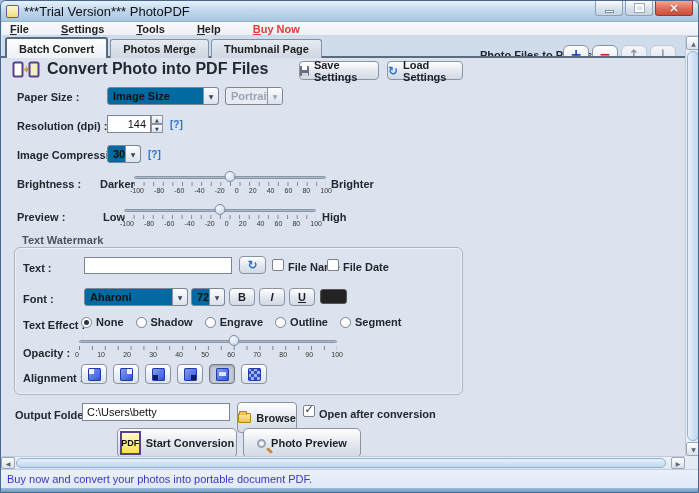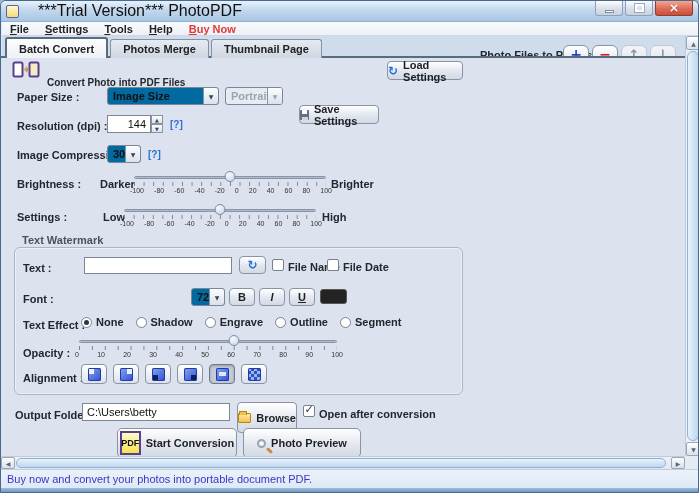--- a/index.html
+++ b/index.html
@@ -7,32 +7,32 @@
   .window{position:relative;width:699px;height:493px;margin:0 auto;
     font-family:"Liberation Sans",sans-serif;font-size:11px;color:#1a1a1a;
     background:#cfdcec;border:1px solid #48688e;border-radius:6px 6px 0 0;overflow:hidden;
     box-shadow:inset 1px 0 0 #dce9f6, inset -1px 0 0 #dce9f6;}
   
   .titlebar{position:absolute;left:0;top:0;width:100%;height:21px;
     background:linear-gradient(#e7f1fb,#c2d8ee 45%,#a8c6e2);
     display:flex;align-items:center;padding:0 5px;gap:5px;border-bottom:1px solid #93b3d2;}
   .appicon{width:13px;height:13px;border:1px solid #6a5a9e;border-radius:2px;
     background:linear-gradient(#fff9cf,#f1dd7a);flex:0 0 auto;}
-  .wtitle{font-size:16px;color:#111;white-space:nowrap;margin-left:14px;}
+  .wtitle{font-size:13px;color:#111;white-space:nowrap;}
   .winbtns{margin-left:auto;display:flex;gap:2px;align-self:flex-start;}
   .wbtn{width:28px;height:15px;border:1px solid #8fa0b4;border-top:none;border-radius:0 0 3px 3px;
     background:linear-gradient(#fdfdfe,#dbe3ec 50%,#c8d3e0);display:flex;align-items:center;justify-content:center;cursor:pointer;}
   .wbtn.close{width:38px;background:linear-gradient(#f2a795,#dd6a55 55%,#c94f3b);border-color:#99392b;}
   .gmin{width:9px;height:3px;background:#fff;border:1px solid #7d8da0;margin-top:6px;}
   .gmax{width:9px;height:8px;border:2px solid #fff;outline:1px solid #9aa9bb;background:transparent;}
   .gclose{color:#fff;font-weight:bold;font-size:12px;line-height:11px;text-shadow:0 1px 1px rgba(0,0,0,.35);font-family:"DejaVu Sans",sans-serif;}
   
   .menubar{position:absolute;left:1px;top:21px;width:697px;height:14px;
     background:linear-gradient(#f8fafc,#edf1f7);border-bottom:1px solid #cdd6e2;
-    display:flex;align-items:center;padding:0 8px;gap:16px;}
+    display:flex;align-items:center;padding:0 8px;gap:32px;}
   .mitem{font-weight:bold;color:#222;cursor:pointer;}
   .mitem.buynow{color:#e23b36;}
   
   .tabstrip{position:absolute;left:4px;top:36px;display:flex;align-items:flex-end;gap:2px;z-index:2;}
   .tab{height:19px;padding:0 12px;display:flex;align-items:center;font-weight:bold;color:#222;
     border:1px solid #8391a2;border-bottom:none;border-radius:3px 3px 0 0;
     background:linear-gradient(#e6ebf2,#cfd7e2);cursor:pointer;}
   .tab.active{height:21px;background:linear-gradient(#fcfdfe,#eef1f6);border:2px solid #5a6b7d;border-bottom:none;}
   .tabline{position:absolute;left:0;top:55px;width:684px;height:2px;background:#5a6b7d;z-index:1;}
   
@@ -178,22 +178,22 @@
   </div>
   <div class="tabline" style="top:55px;"></div>
 
   <div class="panel">
 
     <svg style="position:absolute;left:11px;top:3px;" width="28" height="18">
       <rect x="1.5" y="1.5" width="9" height="14" rx="1.5" fill="#ffffff" stroke="#5a3f8f" stroke-width="2"></rect>
       <rect x="17.5" y="1.5" width="9" height="14" rx="1.5" fill="#f3edc2" stroke="#5a3f8f" stroke-width="2"></rect>
       <path d="M11 8.5 h5 m-2.2 -2.4 l2.4 2.4 l-2.4 2.4" stroke="#c89b3c" stroke-width="1.4" fill="none"></path>
     </svg>
-    <span class="lbl" style="left:46px;top:19px;font-size:10px;">Convert Photo into PDF Files</span>
-    <span class="btn" style="left:298px;top:3px;width:80px;height:19px;margin-top:44px;">
+    <span class="lbl" style="left:46px;top:2px;font-size:16px;">Convert Photo into PDF Files</span>
+    <span class="btn" style="left:298px;top:3px;width:80px;height:19px;">
       <span class="floppy"></span>
       <span>Save Settings</span>
     </span>
     <span class="btn" style="left:386px;top:3px;width:76px;height:19px;">
       <span class="refresh">↻</span>
       <span>Load Settings</span>
     </span>
 
     <span class="lbl" style="left:16px;top:33px;">Paper Size :</span>
     <span class="dd" style="left:106px;top:29px;width:112px;height:18px;">
@@ -235,21 +235,21 @@
           <span>0</span>
           <span>20</span>
           <span>40</span>
           <span>60</span>
           <span>80</span>
           <span>100</span>
         </div>
     </div>
     <span class="endlbl" style="left:330px;top:120px;">Brighter</span>
 
-    <span class="lbl" style="left:16px;top:153px;">Settings :</span>
+    <span class="lbl" style="left:16px;top:153px;">Preview :</span>
     <span class="endlbl" style="left:102px;top:153px;">Low</span>
     <div class="slider" style="left:123px;top:145px;width:192px;">
       <div class="strack"></div>
       <div class="sticks"></div>
       <div class="sthumb" style="left:50%;"></div>
       <div class="tlabels">
           <span>-100</span>
           <span>-80</span>
           <span>-60</span>
           <span>-40</span>
@@ -271,20 +271,24 @@
     <input class="input" style="left: 83px; top: 199px; width: 148px; height: 17px;" value="">
     <span class="btn" style="left:238px;top:198px;width:27px;height:18px;">
       <span class="refresh">↻</span>
     </span>
     <span class="cb" style="left:271px;top:201px;"></span>
     <span class="cblabel" style="left:287px;top:203px;">File Name</span>
     <span class="cb" style="left:326px;top:201px;"></span>
     <span class="cblabel" style="left:342px;top:203px;">File Date</span>
 
     <span class="lbl" style="left:22px;top:235px;">Font :</span>
+    <span class="dd" style="left:83px;top:230px;width:104px;height:18px;">
+      <span class="ddtext">Aharoni</span>
+      <span class="ddarrow">▼</span>
+    </span>
     <span class="dd" style="left:190px;top:230px;width:34px;height:18px;">
       <span class="ddtext">72</span>
       <span class="ddarrow">▼</span>
     </span>
     <span class="btn" style="left:228px;top:230px;width:26px;height:18px;">
         <span>B</span>
       </span>
     <span class="btn" style="left:258px;top:230px;width:26px;height:18px;font-style:italic;">
         <span>I</span>
       </span>

